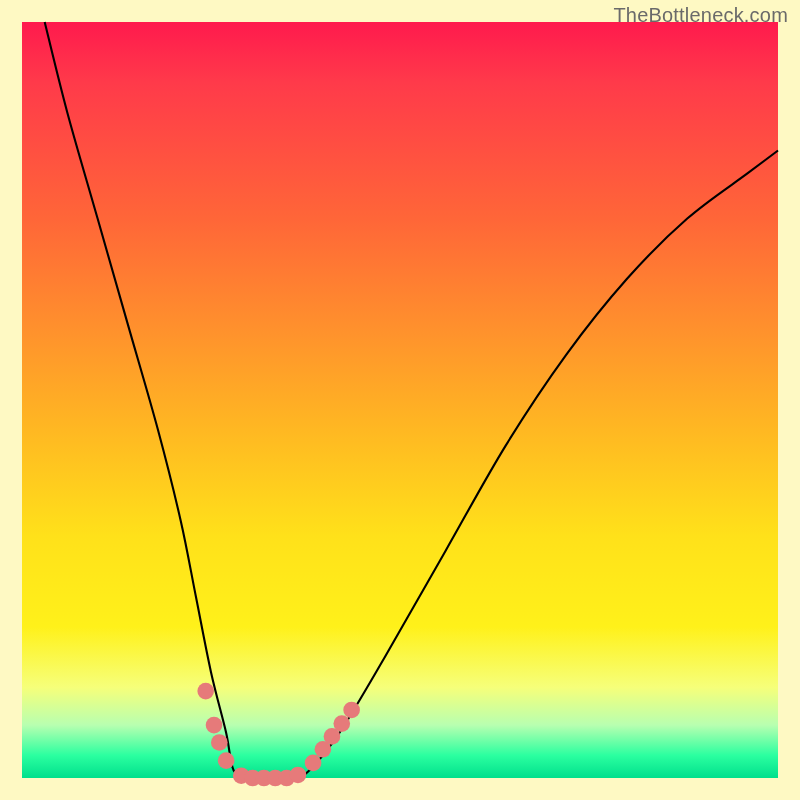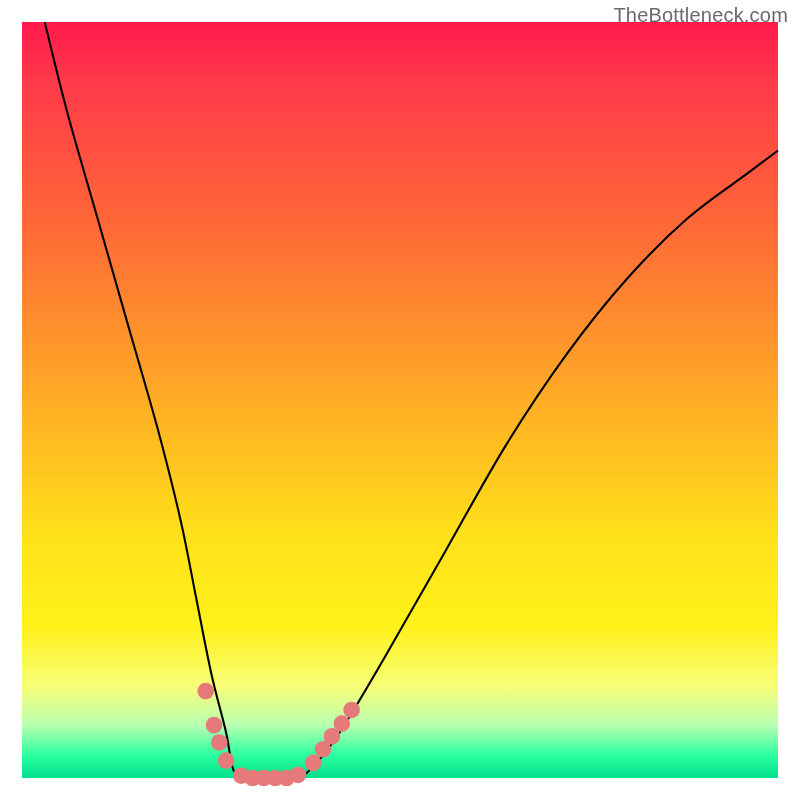--- a/index.html
+++ b/index.html
@@ -7,21 +7,21 @@
     padding: 0;
     width: 800px;
     height: 800px;
     overflow: hidden;
     background: #000;
     font-family: Arial, Helvetica, sans-serif;
   }
   .frame {
     position: absolute;
     inset: 0;
-    background: #ffffff;
+    background: #fef9c3;
   }
   .plot {
     position: absolute;
     left: 22px;
     top: 22px;
     width: 756px;
     height: 756px;
     
     background: linear-gradient(
       to bottom,

